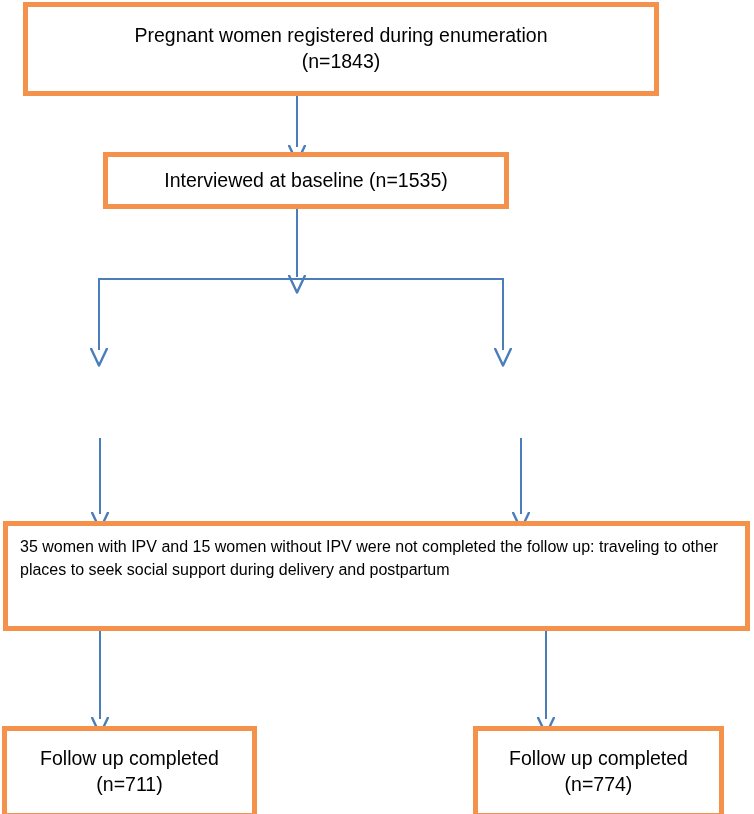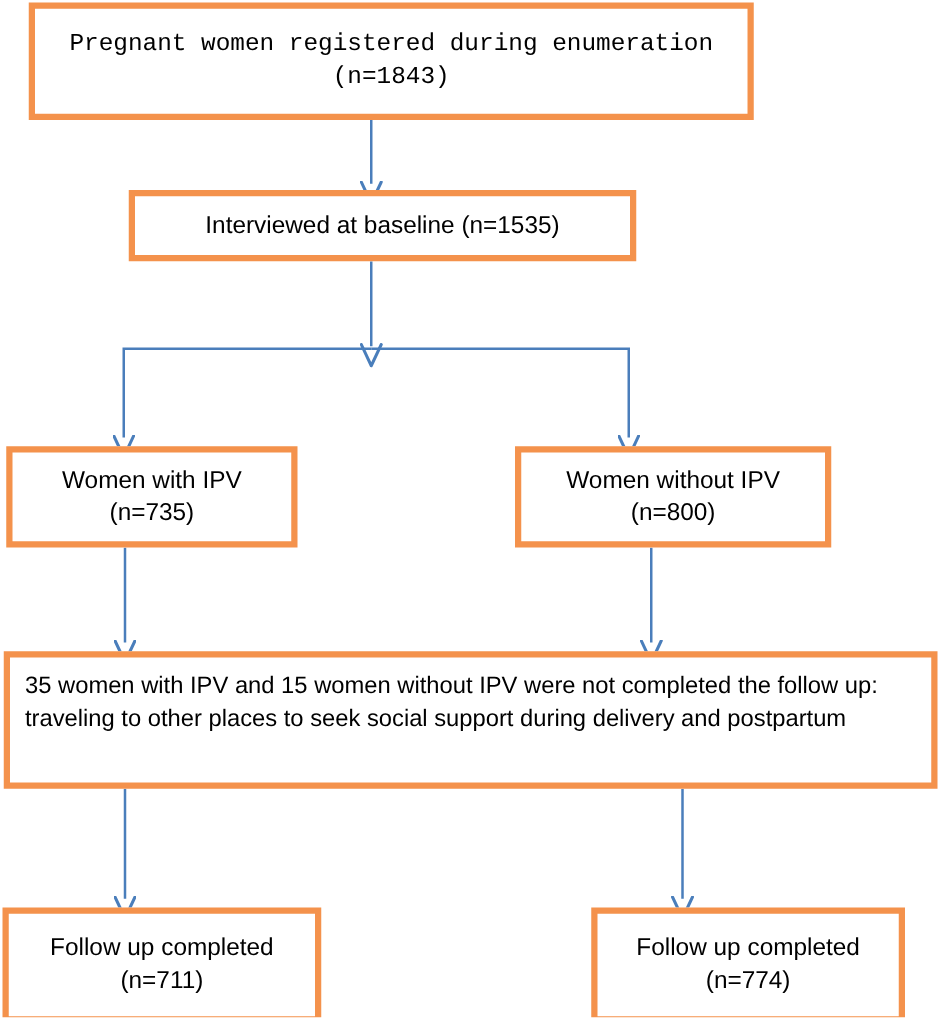--- a/index.html
+++ b/index.html
@@ -44,28 +44,28 @@
     line-height: 1.33;
     text-align: center;
     white-space: pre-line;
     padding: 0 6px;
   }
   .node.align-left {
     justify-content: flex-start;
   }
   .node.align-left .node-text {
     text-align: left;
-    font-size: 19px;
+    font-size: 16px;
     line-height: 1.42;
     padding: 0 10px 0 12px;
     white-space: normal;
   }
 
   
-  #node-enumeration     { left: 23px;  top: 2px;   width: 580px; height: 94px; font-family: Liberation Mono, monospace; }
+  #node-enumeration     { left: 23px;  top: 2px;   width: 636px; height: 94px; }
   #node-baseline        { left: 103px;  top: 152px; width: 406px; height: 57px; }
   #node-with-ipv        { left: 5px;   top: 357px; width: 233px; height: 81px; }
   #node-without-ipv     { left: 412px; top: 357px; width: 253px; height: 81px; }
   #node-not-completed   { left: 3px;   top: 521px; width: 747px; height: 110px;
                           align-items: flex-start; padding-top: 10px; }
   #node-followup-left   { left: 2px;   top: 726px; width: 255px; height: 92px; }
   #node-followup-right  { left: 473px; top: 726px; width: 251px; height: 92px; }
 </style>
 </head>
 <body>
@@ -114,29 +114,21 @@
 
   <div class="node" id="node-enumeration">
     <span class="node-text">Pregnant women registered during enumeration
 (n=1843)</span>
   </div>
 
   <div class="node" id="node-baseline">
     <span class="node-text">Interviewed at baseline (n=1535)</span>
   </div>
 
-  <div class="node" id="node-with-ipv">
-    <span class="node-text">Women with IPV
-(n=735)</span>
-  </div>
 
-  <div class="node" id="node-without-ipv">
-    <span class="node-text">Women without IPV
-(n=800)</span>
-  </div>
 
   <div class="node align-left" id="node-not-completed">
     <span class="node-text">35 women with IPV and 15 women without IPV were not completed the follow up: traveling to other places to seek social support during delivery and postpartum</span>
   </div>
 
   <div class="node" id="node-followup-left">
     <span class="node-text">Follow up completed
 (n=711)</span>
   </div>
 

